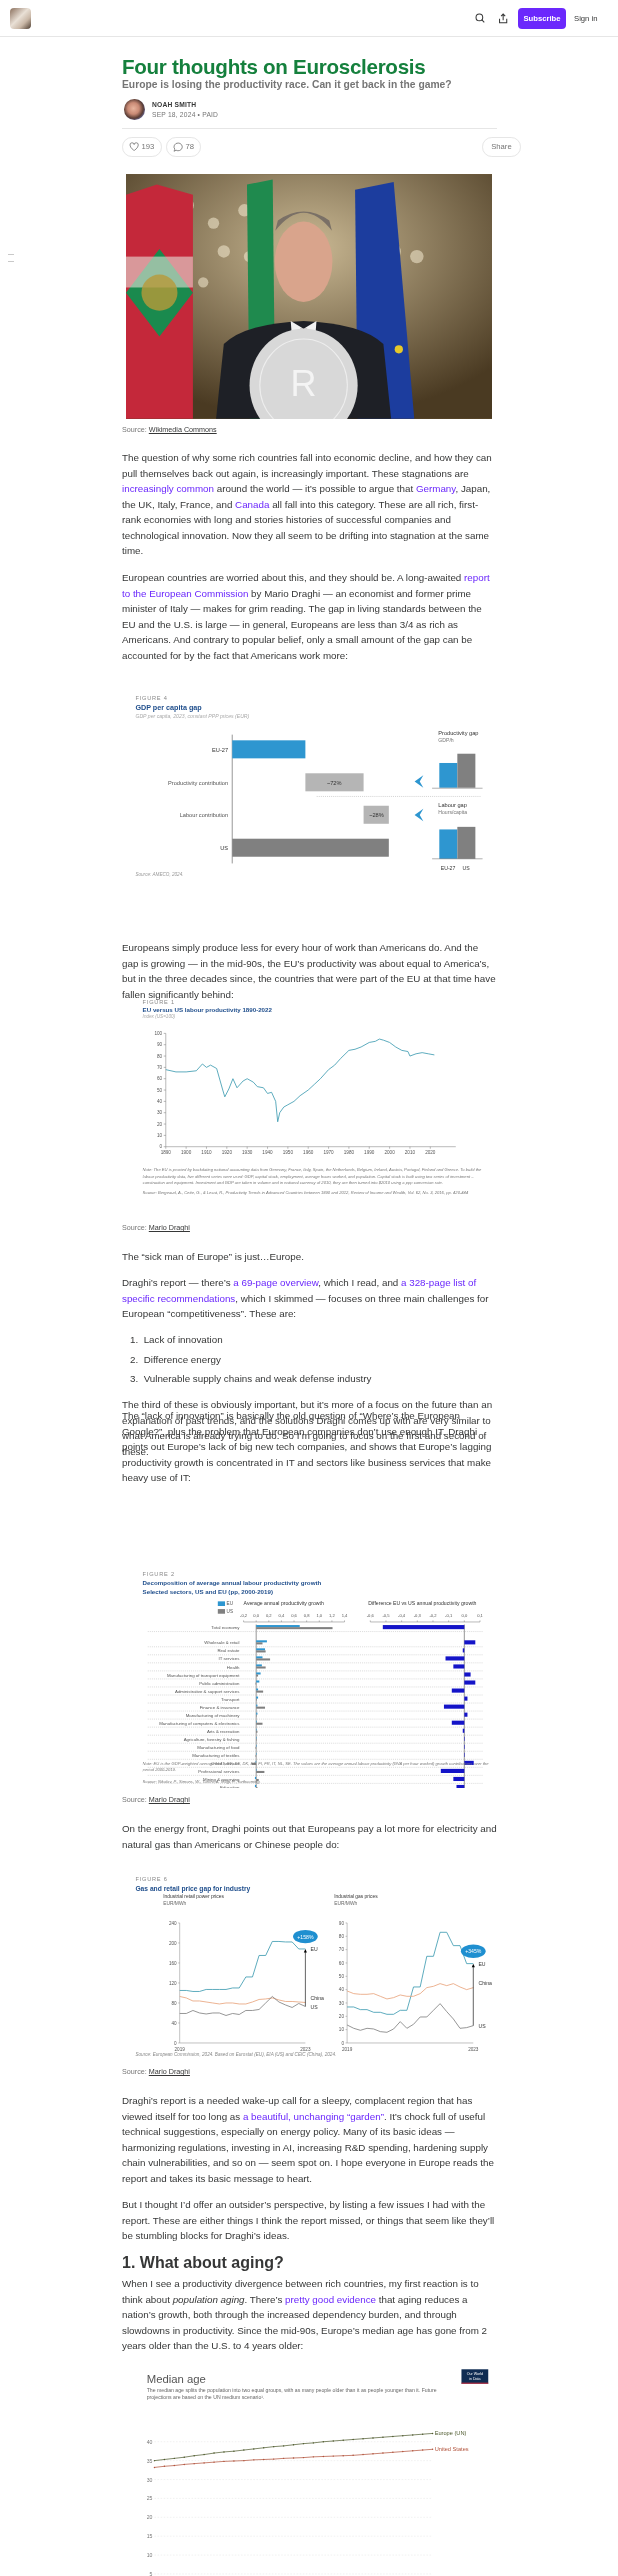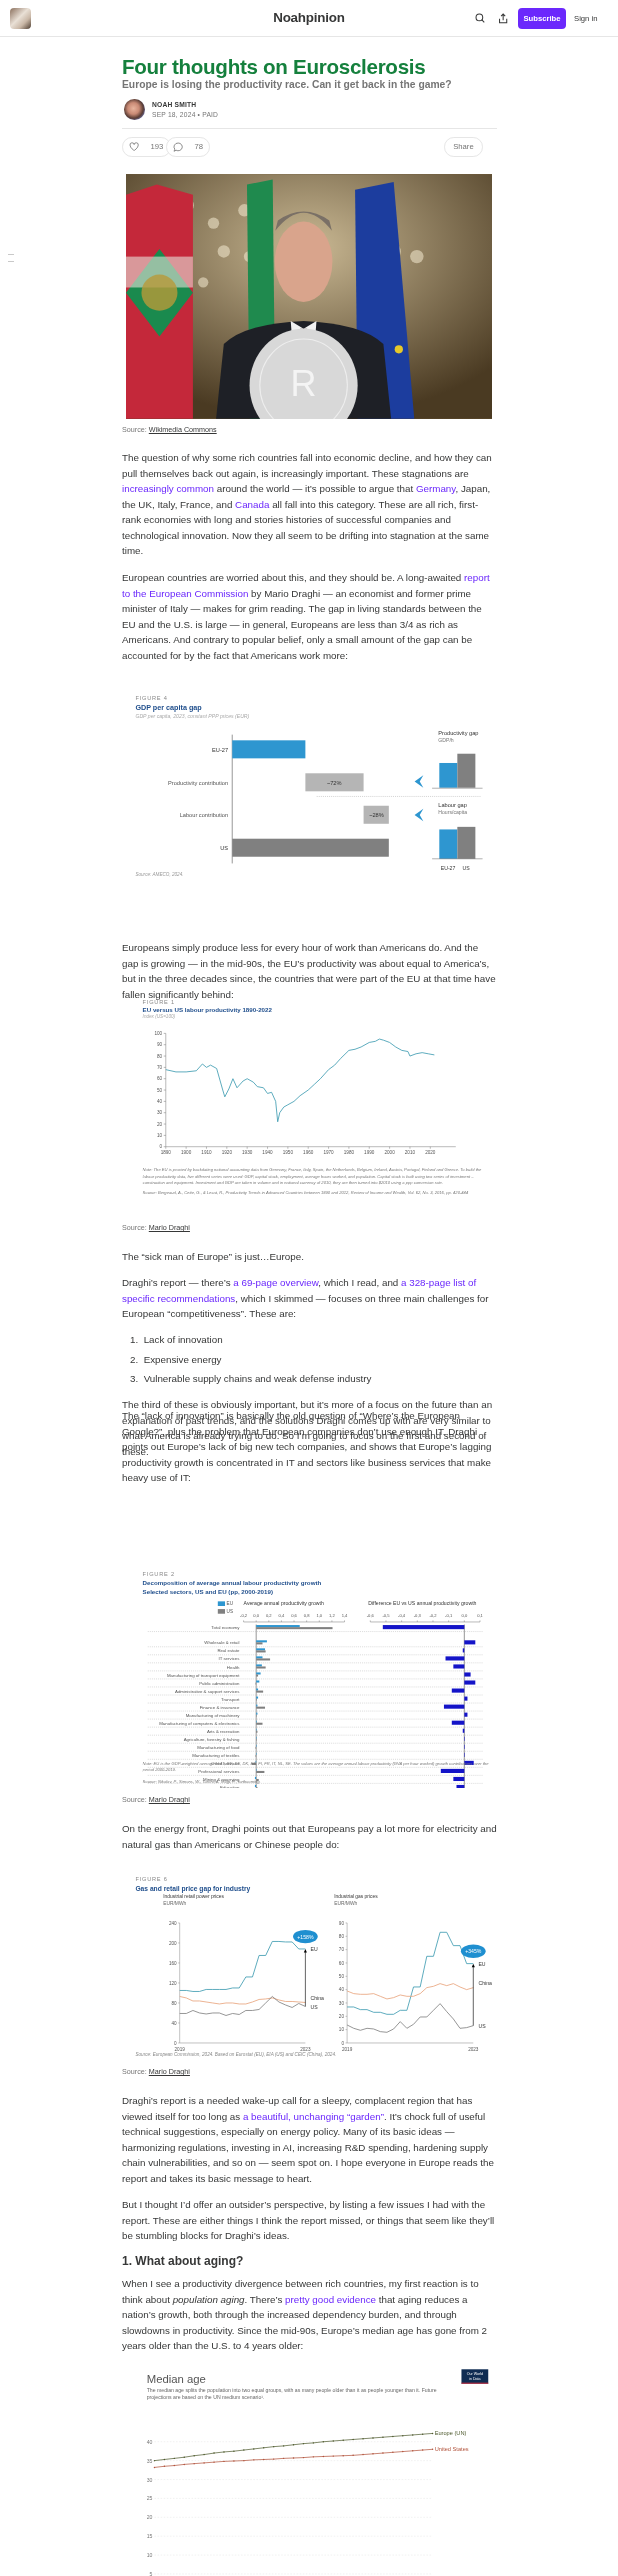--- a/index.html
+++ b/index.html
@@ -12,38 +12,37 @@
 .btn-sub{position:absolute;left:518px;top:8.2px;width:48px;height:20.6px;border-radius:4.1px;background:#6b28fc;color:#fff;font-weight:bold;font-size:7.7px;display:flex;align-items:center;justify-content:center;border:none}
 .btn-signin{position:absolute;left:574px;top:8.2px;height:20.6px;font-weight:normal;font-size:7.7px;display:flex;align-items:center;color:#363737}
 .toc{position:absolute;left:8.2px;width:5.7px;height:1px;background:#c9c9c9}
 .col{position:absolute;left:122px;width:375px}
 .title{top:54px;font-size:20.6px;font-weight:bold;line-height:25px;color:#15803d;letter-spacing:-0.3px}
 .subtitle{top:78px;font-size:10.3px;line-height:14.4px;color:#757575}
 .avatar{position:absolute;left:124px;top:99px;width:20.6px;height:20.6px;border-radius:50%;background:radial-gradient(circle at 45% 45%,#e8b49d 0,#c98a75 35%,#5a3d35 60%,#6a7fd0 85%)}
 .author{position:absolute;left:152px;top:101px;font-size:6.7px;font-weight:bold;letter-spacing:0.2px;color:#363737}
 .date{position:absolute;left:152px;top:111px;font-size:6.7px;letter-spacing:0.2px;color:#757575}
 .divider{position:absolute;left:122px;width:375px;height:0.5px;background:#e6e6e6}
-.pill{position:absolute;top:137px;height:19.6px;border:0.5px solid #e6e6e6;border-radius:9.8px;display:flex;align-items:center;gap:11px;padding:0 6.2px;font-size:7.7px;color:#757575;background:#fff}
+.pill{position:absolute;top:137px;height:19.6px;border:0.5px solid #e6e6e6;border-radius:9.8px;display:flex;align-items:center;gap:2px;padding:0 6.2px;font-size:7.7px;color:#757575;background:#fff}
 .figure{position:absolute;left:122px;width:375px}
 .caption{position:absolute;left:122px;width:375px;text-align:left;font-size:7.2px;color:#757575}
 .caption a{color:#363737;text-decoration:underline}
 .p{position:absolute;left:122px;width:375px;font-size:9.8px;line-height:15.5px;color:#363737}
 .p a{color:#6b28fc;text-decoration:none}
-.h3{position:absolute;left:122px;width:375px;font-size:12px;font-weight:bold;color:#363737}
+.h3{position:absolute;left:122px;width:375px;font-size:16px;font-weight:bold;color:#363737}
 .list-item{position:absolute;left:130px;font-size:9.8px;line-height:15.5px;color:#363737}
 .fig-label{font-size:11px;letter-spacing:1.5px;color:#888}
 .fig-note{font-size:8px;font-style:italic;color:#777;line-height:12px}
 svg text{font-family:"Liberation Sans",sans-serif}
 </style>
 </head>
 <body>
 
 <div class="header">
   <div class="pub-logo"></div>
-  <div class="pub-name">Noahpinion</div>
   <div class="hdr-icon" style="left:474px">
     <svg width="10.3" height="10.3" viewBox="0 0 20 20">
         <circle cx="8.5" cy="8.5" r="6.5" fill="none" stroke="#363737" stroke-width="2"></circle>
         <line x1="13.5" y1="13.5" x2="18" y2="18" stroke="#363737" stroke-width="2"></line>
       </svg>
   </div>
   <div class="hdr-icon" style="left:497px">
     <svg width="10.3" height="11.3" viewBox="0 0 20 22">
         <path d="M10 2v12M6 6l4-4 4 4" fill="none" stroke="#363737" stroke-width="2"></path>
         <path d="M3 11v8h14v-8" fill="none" stroke="#363737" stroke-width="2"></path>
@@ -67,21 +66,21 @@
       <path d="M10 16.5S2 11.5 2 6a4 4 0 0 1 8-1 4 4 0 0 1 8 1c0 5.5-8 10.5-8 10.5z" fill="none" stroke="#757575" stroke-width="1.6"></path>
     </svg>
   <span>193</span>
 </button>
 <button class="pill" style="left:166px">
   <svg width="10.3" height="10.3" viewBox="0 0 20 20">
       <path d="M10 2a8 7.5 0 1 1-4 14L2 18l1.5-4A8 7.5 0 0 1 10 2z" fill="none" stroke="#757575" stroke-width="1.6"></path>
     </svg>
   <span>78</span>
 </button>
-<button class="pill" style="left:444px;padding:0 8.2px">Share</button>
+<button class="pill" style="left:482px;padding:0 8.2px">Share</button>
 
 <div class="figure" style="left:126px;top:174px;width:366px;height:245px;overflow:hidden;background:linear-gradient(90deg,#6b5a3a 0%,#8a7650 30%,#5c4a30 55%,#7a6138 100%)">
   <svg width="366" height="245" viewBox="0 0 711 475">
     <defs>
       <radialGradient id="bokeh" cx="50%" cy="30%" r="70%">
           <stop offset="0" stop-color="#c9b893"></stop>
           <stop offset="1" stop-color="#4a3a22"></stop>
         </radialGradient>
     </defs>
     <rect width="711" height="475" fill="url(#bokeh)"></rect>
@@ -225,21 +224,21 @@
           <div>Note: The EU is proxied by backdating national accounting data from Germany, France, Italy, Spain, the Netherlands, Belgium, Ireland, Austria, Portugal, Finland and Greece. To build the labour productivity data, five different series were used: GDP, capital stock, employment, average hours worked, and population. Capital stock is built using two series of investment – construction and equipment. Investment and GDP are taken in volume and in national currency of 2010, they are then turned into $2010 using a ppp conversion rate.</div>
           <div style="margin-top:8px">Source: Bergeaud, A., Cette, G., &amp; Lecat, R., Productivity Trends in Advanced Countries between 1890 and 2012, Review of Income and Wealth, Vol. 62, No. 3, 2016, pp. 420-444</div>
         </div></foreignObject>
   </svg>
 </div>
 <div class="caption" style="top:1223px"><span>Source: </span><a>Mario Draghi</a></div>
 
 <p class="p" style="top:1249px">The “sick man of Europe” is just…Europe.</p>
 <p class="p" style="top:1275px"><span>Draghi’s report — there’s </span><a>a 69-page overview</a><span>, which I read, and </span><a>a 328-page list of specific recommendations</a><span>, which I skimmed — focuses on three main challenges for European “competitiveness”. These are:</span></p>
 <div class="list-item" style="top:1332px">1.&nbsp;&nbsp;<span>Lack of innovation</span></div>
-<div class="list-item" style="top:1352px">2.&nbsp;&nbsp;<span>Expensive energy</span></div>
+<div class="list-item" style="top:1352px">2.&nbsp;&nbsp;<span>Difference energy</span></div>
 <div class="list-item" style="top:1371px">3.&nbsp;&nbsp;<span>Vulnerable supply chains and weak defense industry</span></div>
 <p class="p" style="top:1397px">The third of these is obviously important, but it’s more of a focus on the future than an explanation of past trends, and the solutions Draghi comes up with are very similar to what America is already trying to do. So I’m going to focus on the first and second of these.</p>
 <p class="p" style="top:1408px">The “lack of innovation” is basically the old question of “Where’s the European Google?”, plus the problem that European companies don’t use enough IT. Draghi points out Europe’s lack of big new tech companies, and shows that Europe’s lagging productivity growth is concentrated in IT and sectors like business services that make heavy use of IT:</p>
 
 <div class="figure" style="top:1561px;height:227px">
   <svg width="375" height="227" viewBox="0 0 728 440">
     <text x="40" y="28" font-size="11" letter-spacing="1.5" fill="#888">FIGURE 2</text>
     <text x="40" y="46" font-size="12" font-weight="bold" fill="#1f4e8c">Decomposition of average annual labour productivity growth</text>
     <text x="40" y="64" font-size="12" font-weight="bold" fill="#1f4e8c">Selected sectors, US and EU (pp, 2000-2019)</text>
     <rect x="186" y="78" width="14" height="9" fill="#2e96d0"></rect>

